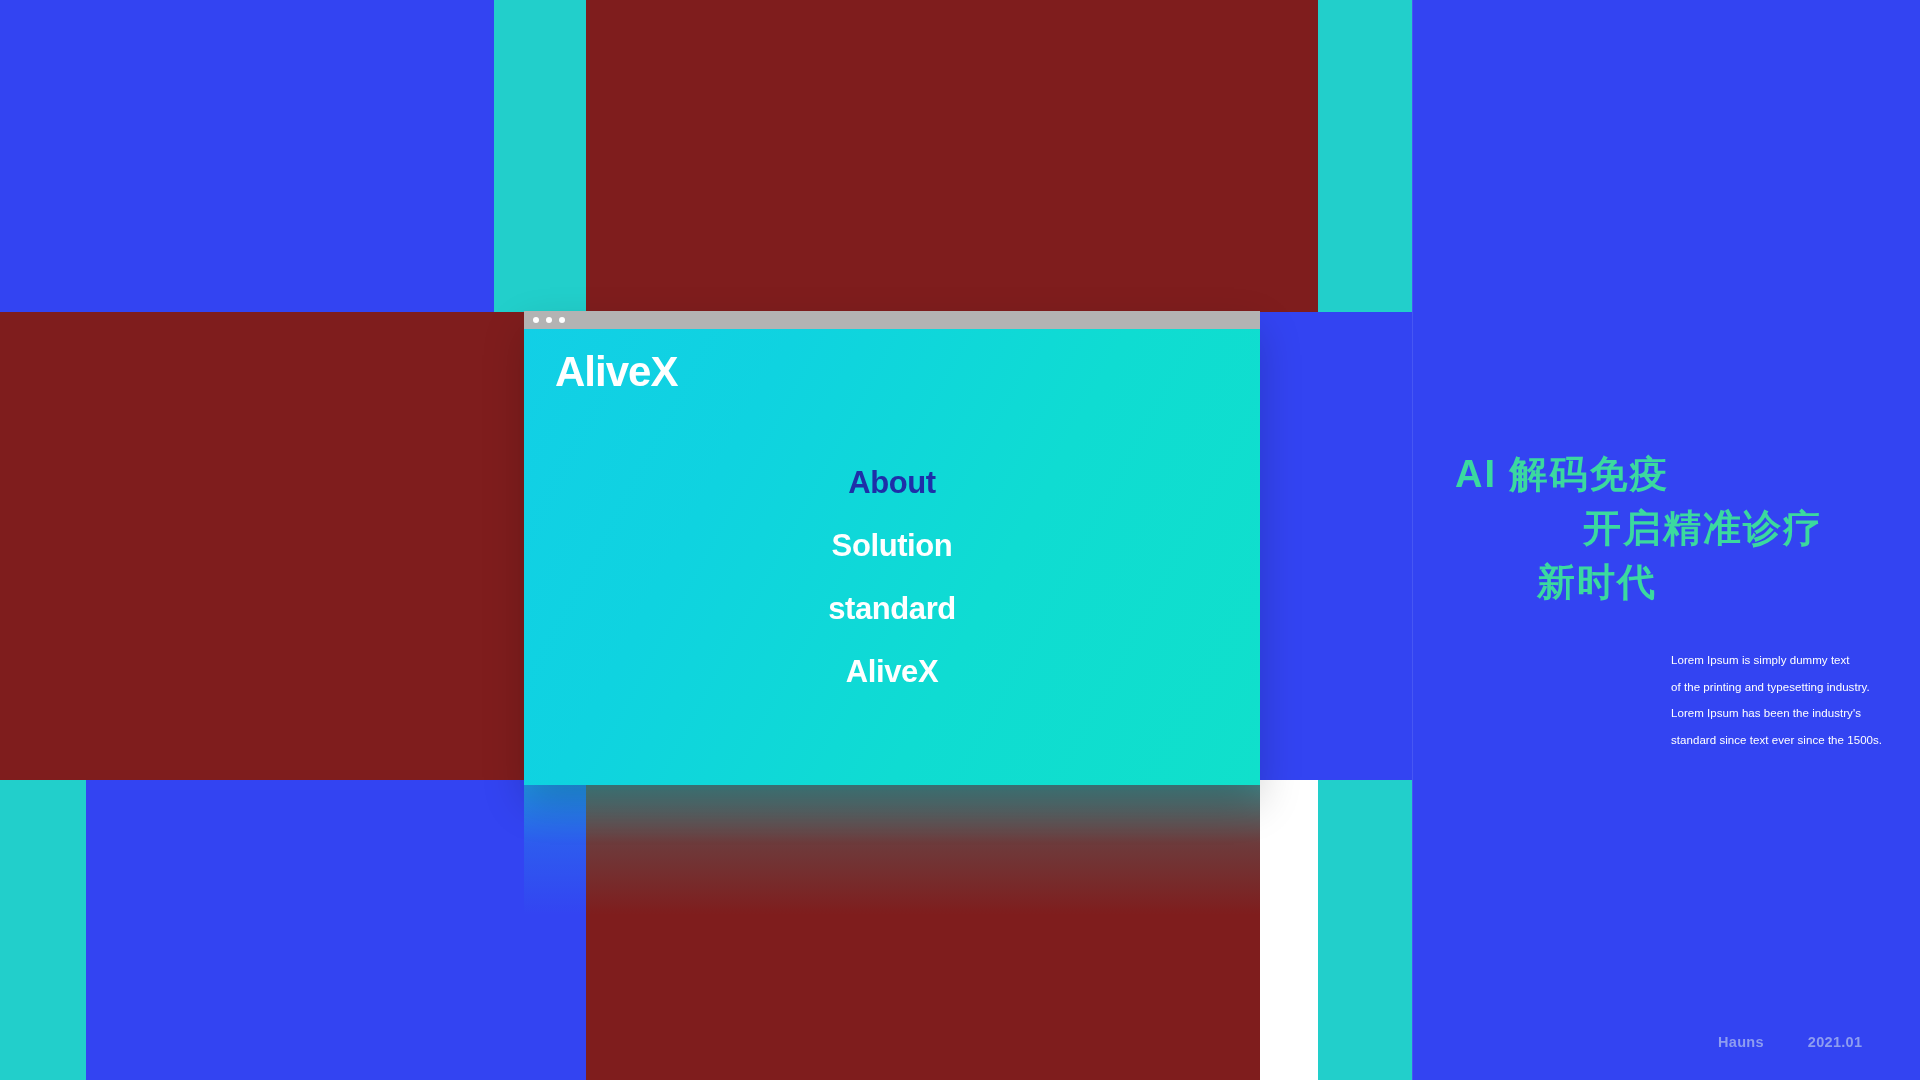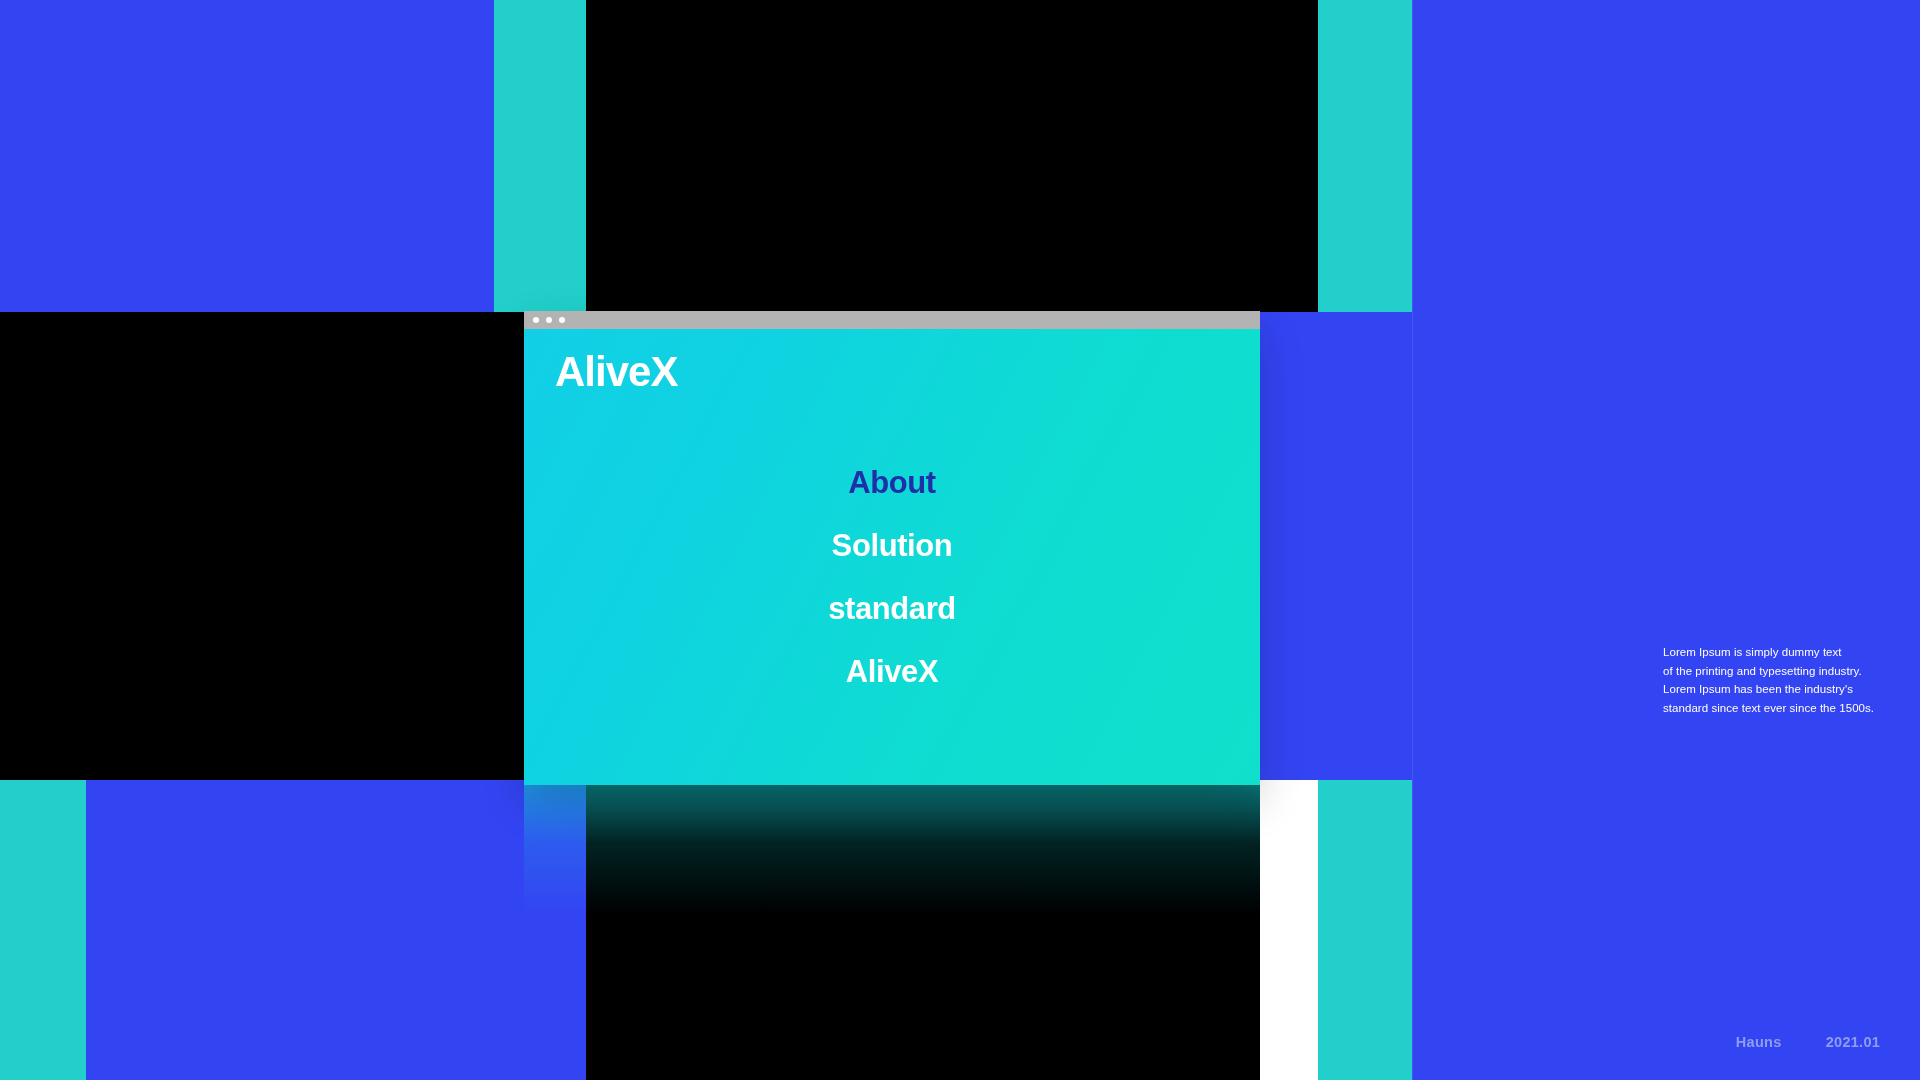--- a/index.html
+++ b/index.html
@@ -7,21 +7,21 @@
   html, body {
     width:1920px; height:1080px;
     overflow:hidden;
     background:#ffffff;
     font-family:"Liberation Sans", sans-serif;
   }
 
   #slide {
     position:relative;
     width:1920px; height:1080px;
-    background:#000000;
+    background:#7f1d1d;
   }
 
   
   .blk { position:absolute; }
 
   
   .blk-tl-blue   { left:0;    top:0;    width:494px;  height:312px;  background:#3344f2; }
   
   .blk-t-teal    { left:494px; top:0;   width:92px;   height:312px;  background:#22cfcb; }
   
@@ -119,33 +119,32 @@
 
   #body-copy {
     position:absolute;
     left:1663px; top:643px;
     width:230px;
     color:#ffffff;
     font-size:11.5px;
     line-height:1.62;
     letter-spacing:0.05px;
   }
-  #body-copy p { margin:0; }
+  #body-copy p { margin:8px; }
 
   #footer {
     position:absolute;
     left:1718px; top:1034px;
     width:180px;
     display:flex;
     gap:44px;
     color:#8e9df0;
     font-size:14.5px;
     font-weight:700;
     letter-spacing:0.3px;
-    justify-content:center;
   }
 </style>
 </head>
 <body>
 
 <div id="slide">
 
   <div class="blk blk-tl-blue"></div>
   <div class="blk blk-t-teal"></div>
   <div class="blk blk-tr-teal"></div>
@@ -176,20 +175,25 @@
       <nav id="nav-menu">
         <div class="nav-item active">About</div>
         <div class="nav-item">Solution</div>
         <div class="nav-item">standard</div>
         <div class="nav-item">AliveX</div>
       </nav>
 
     </div>
   </div>
 
+  <h1 id="headline">
+    <span class="hl-line indent-1">AI 解码免疫</span>
+    <span class="hl-line indent-2">开启精准诊疗</span>
+    <span class="hl-line indent-3">新时代</span>
+  </h1>
 
   <div id="body-copy">
     <p>Lorem Ipsum is simply dummy text</p>
     <p>of the printing and typesetting industry.</p>
     <p>Lorem Ipsum has been the industry's</p>
     <p>standard since text ever since the 1500s.</p>
   </div>
 
   <div id="footer">
     <span>Hauns</span>

